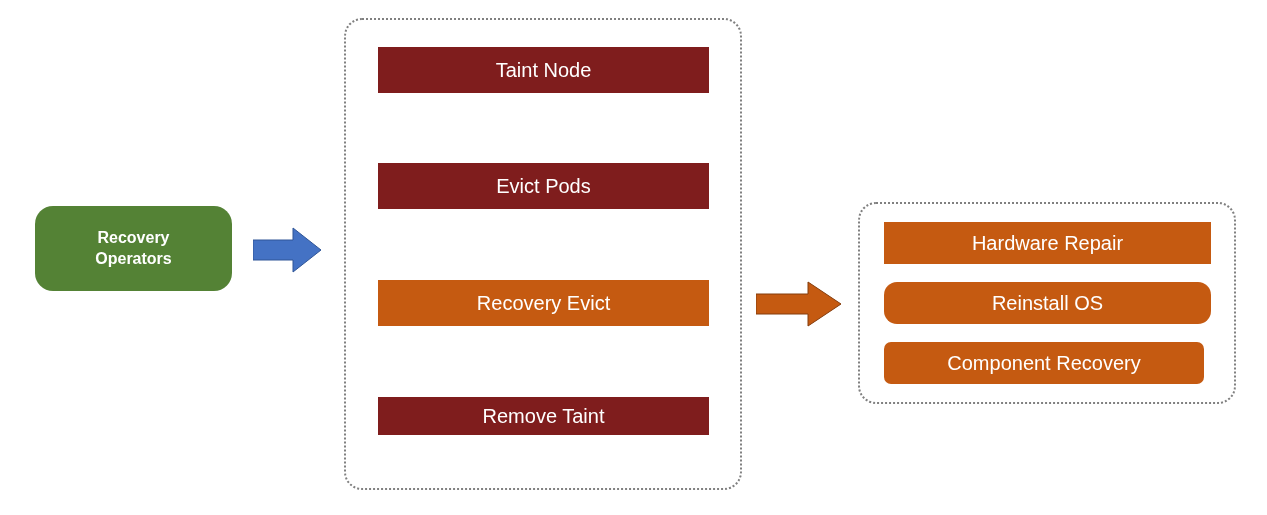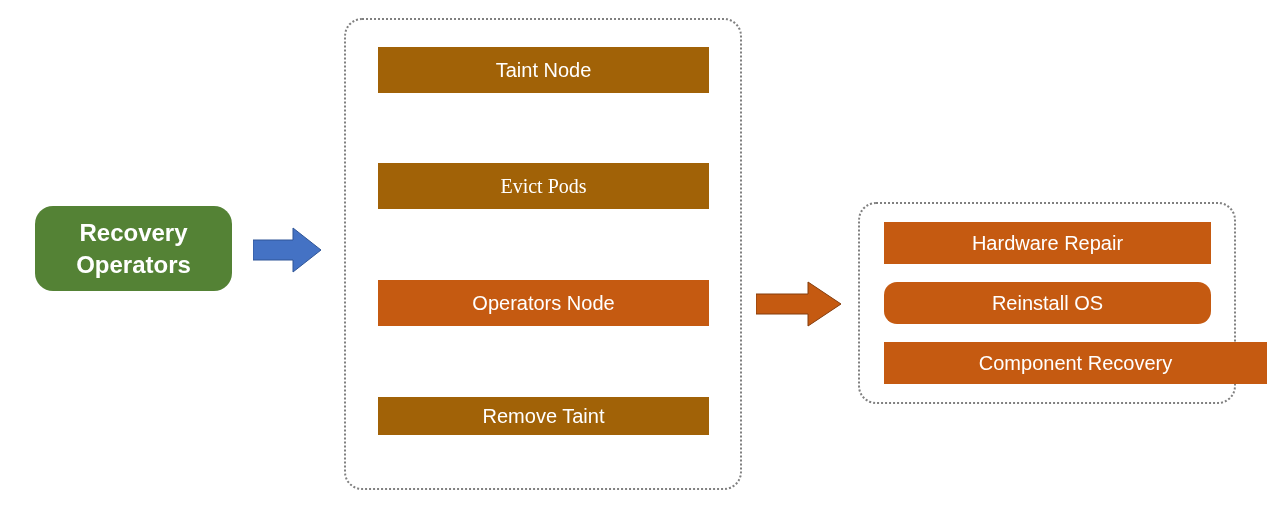--- a/index.html
+++ b/index.html
@@ -12,37 +12,37 @@
       background: #fff;
       width: 1267px;
       height: 515px;
       position: relative;
     }
     .green-box {
       position: absolute;
       background: #548235;
       color: #fff;
       font-weight: bold;
-      font-size: 24px;
+      font-size: 16px;
       text-align: center;
       border-radius: 18px;
       display: flex;
       align-items: center;
       justify-content: center;
       line-height: 1.3;
     }
     .dashed-container {
       position: absolute;
       border: 2px dotted #808080;
       border-radius: 18px;
       background: transparent;
     }
     .blue-box {
       position: absolute;
-      background: #a16207;
+      background: #7f1d1d;
       color: #fff;
       font-size: 20px;
       text-align: center;
       display: flex;
       align-items: center;
       justify-content: center;
     }
     .orange-box {
       position: absolute;
       background: #c55a11;
@@ -73,26 +73,26 @@
     <polygon points="0,14 40,14 40,2 68,24 40,46 40,34 0,34" fill="#4472c4" stroke="#2f5597" stroke-width="1"></polygon>
   </svg>
 </div>
 
 <div class="dashed-container" style="left:344px; top:18px; width:398px; height:472px;"></div>
 
 <div class="blue-box" style="left:378px; top:47px; width:331px; height:46px;">
   <span>Taint Node</span>
 </div>
 
-<div class="blue-box" style="left:378px; top:163px; width:331px; height:46px;font-family:Liberation Serif, serif;">
+<div class="blue-box" style="left:378px; top:163px; width:331px; height:46px;">
   <span>Evict Pods</span>
 </div>
 
 <div class="orange-box" style="left:378px; top:280px; width:331px; height:46px;">
-  <span>Operators Node</span>
+  <span>Recovery Evict</span>
 </div>
 
 <div class="blue-box" style="left:378px; top:397px; width:331px; height:38px;">
   <span>Remove Taint</span>
 </div>
 
 <div class="arrow-orange" style="left:756px; top:280px; width:87px; height:48px;">
   <svg width="87" height="48" viewBox="0 0 87 48">
     <polygon points="0,14 52,14 52,2 85,24 52,46 52,34 0,34" fill="#c55a11" stroke="#843c0c" stroke-width="1"></polygon>
   </svg>
@@ -101,15 +101,15 @@
 <div class="dashed-container" style="left:858px; top:202px; width:378px; height:202px;"></div>
 
 <div class="orange-box" style="left:884px; top:222px; width:327px; height:42px;">
   <span>Hardware Repair</span>
 </div>
 
 <div class="orange-box" style="left:884px; top:282px; width:327px; height:42px;border-radius:13px;">
   <span>Reinstall OS</span>
 </div>
 
-<div class="orange-box" style="left:884px; top:342px; width:383px; height:42px;">
+<div class="orange-box" style="left:884px; top:342px; width:320px; height:42px;border-radius:7px;">
   <span>Component Recovery</span>
 </div>
 
 </body></html>

